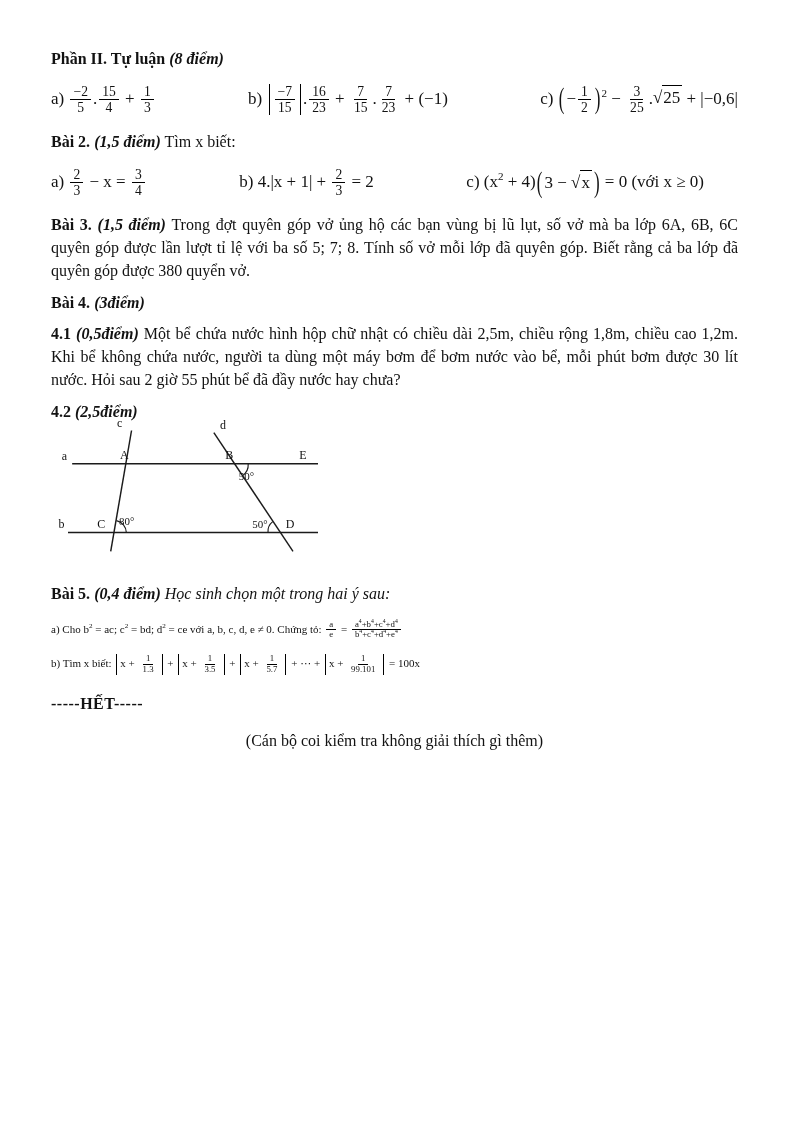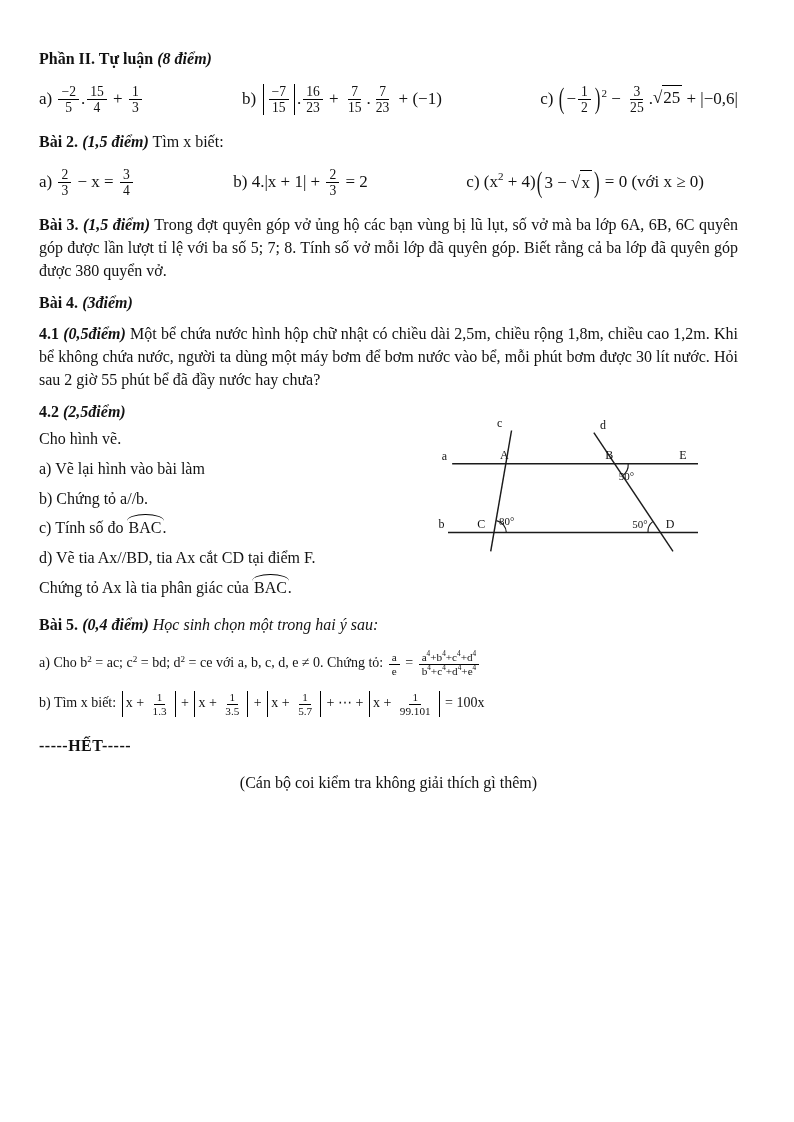--- a/index.html
+++ b/index.html
@@ -1,18 +1,18 @@
 <!DOCTYPE html>
 <html><head>
 <meta charset="utf-8">
 <style>
   html,body{margin:0;padding:0;background:#e8e8e8;}
   .page{
     width:794px;height:1122px;margin:0 auto;background:#ffffff;
-    box-sizing:border-box;padding:48px 56px 0 39px;
+    box-sizing:border-box;padding:48px 56px 0 51px;
     font-family:"Liberation Serif","DejaVu Serif",serif;
     font-size:16px;line-height:1.42;color:#121212;overflow:hidden;
   }
   p{margin:0 0 10px 0;}
   .para{text-align:justify;}
   .lbl{font-weight:700;}
   .pts{font-weight:700;font-style:italic;}
   .it{font-style:italic;}
   .section-title{margin-bottom:12px;}
   
@@ -36,21 +36,21 @@
   sup{font-size:0.65em;line-height:0;}
   .arcwide{position:relative;display:inline-block;padding:0 1px;}
   .arcwide::before{content:"";position:absolute;left:-1px;right:-1px;top:-3px;height:6px;
     border-top:1.5px solid #000;border-radius:50% 50% 0 0/100% 100% 0 0;}
   
   .q42-row{display:flex;align-items:flex-start;margin:4px 0 8px 0;}
   .q42-list{width:392px;flex:0 0 auto;}
   .q42-list p{margin:0 0 7px 0;}
   .q42-figure{flex:1;margin-top:-10px;padding-left:6px;}
   
-  .b5-item{margin:14px 0;font-size:14px;font-family:Liberation Serif, serif;}
+  .b5-item{margin:14px 0;font-size:11px;font-family:Liberation Serif, serif;}
   
   .het{text-align:left;font-weight:700;margin:18px 0 14px 0;letter-spacing:0.5px;}
   .footnote{text-align:center;margin-top:4px;}
   svg text{font-family:"Liberation Serif","DejaVu Serif",serif;}
 </style>
 </head>
 <body>
 
 <div class="page">
 
@@ -138,28 +138,20 @@
     <span class="pts">(0,5điểm)</span>
     <span>Một bể chứa nước hình hộp chữ nhật có chiều dài 2,5m, chiều rộng 1,8m, chiều cao 1,2m. Khi bể không chứa nước, người ta dùng một máy bơm để bơm nước vào bể, mỗi phút bơm được 30 lít nước. Hỏi sau 2 giờ 55 phút bể đã đầy nước hay chưa?</span>
   </p>
 
   <p class="para" style="margin-bottom:2px;">
     <span class="lbl">4.2</span>
     <span class="pts">(2,5điểm)</span>
   </p>
 
   <div class="q42-row">
-    <div class="q42-list">
-      <p>Cho hình vẽ.</p>
-      <p>a) Vẽ lại hình vào bài làm</p>
-      <p>b) Chứng tỏ a//b.</p>
-      <p>c) Tính số đo <span class="arcwide">BAC</span>.</p>
-      <p>d) Vẽ tia Ax//BD, tia Ax cắt CD tại điểm F.</p>
-      <p>Chứng tỏ Ax là tia phân giác của <span class="arcwide">BAC</span>.</p>
-    </div>
     <div class="q42-figure">
       <svg width="272" height="150" viewBox="0 0 260 144">
         <g stroke="#1b1b1b" stroke-width="1.4" fill="none">
           <line x1="14" y1="44" x2="250" y2="44"></line>
           <line x1="10" y1="110" x2="250" y2="110"></line>
           <line x1="71" y1="12" x2="51" y2="128"></line>
           <line x1="150" y1="14" x2="226" y2="128"></line>
           <path d="M 66 110 A 12 12 0 0 0 56.5 98.5" stroke-width="1.1"></path>
           <path d="M 183 44 A 13 13 0 0 1 177.5 55.5" stroke-width="1.1"></path>
           <path d="M 202 110 A 12 12 0 0 1 206.5 99.5" stroke-width="1.1"></path>

